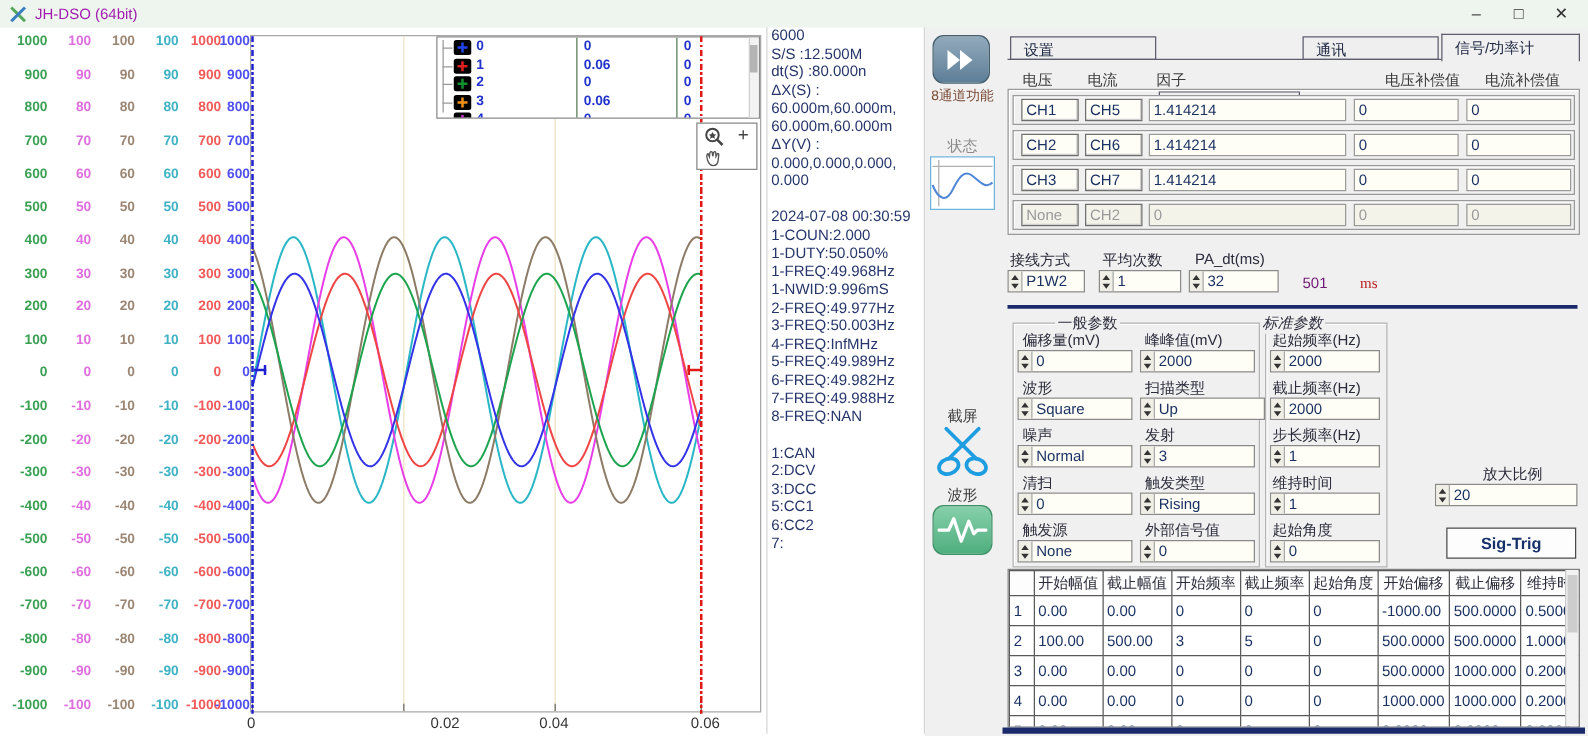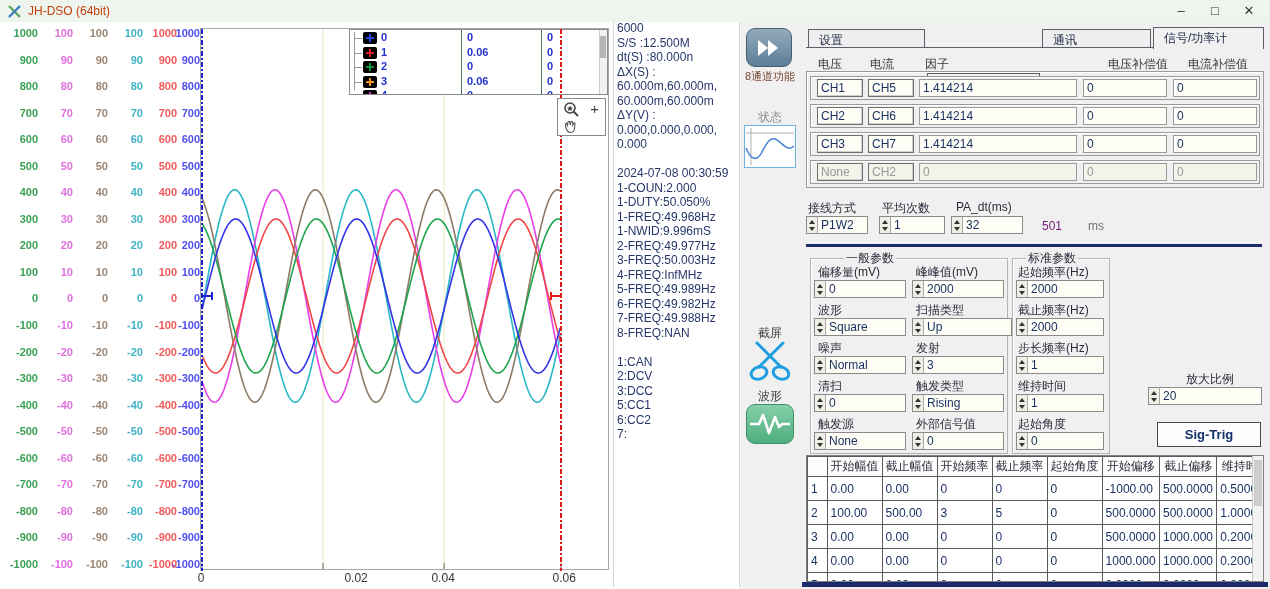--- a/index.html
+++ b/index.html
@@ -2,21 +2,21 @@
 <html><head>
 <meta charset="utf-8">
 <style>
   * { margin:0; padding:0; box-sizing:border-box; }
   html,body { width:1270px; height:589px; overflow:hidden;
     font-family:"Liberation Sans", sans-serif; background:#f0f0f0; }
 
   
   #titlebar { position:absolute; left:0; top:0; width:1270px; height:22px;
     background:#eef5ee; display:flex; align-items:center; z-index:50; }
-  #app-title { font-size:12px; color:#c2410c; margin-left:6px; }
+  #app-title { font-size:12px; color:#a21caf; margin-left:6px; }
   .winbtn { width:34px; height:20px; text-align:center; font-size:13px; color:#333;
     line-height:20px; cursor:default; }
   #win-controls { position:absolute; right:4px; top:1px; display:flex; }
 
   
   #plot-zone { position:absolute; left:0; top:22px; width:740px; height:567px; background:#ffffff; }
   .ycol { position:absolute; top:-2px; width:48px; text-align:right;
     font-size:11px; font-weight:600; line-height:26.55px; }
   #plotbox { position:absolute; left:200px; top:6px; width:409px; height:542px;
     border:1px solid #a8a8a8; background:#fff; }
@@ -499,21 +499,21 @@
         </span>P1W2</div>
       <div class="field" style="left: 79px; top: 194px; width: 66px;"><span class="spin">
           <span class="up"></span>
           <span class="dn"></span>
         </span>1</div>
       <div class="field" style="left: 151px; top: 194px; width: 72px;"><span class="spin">
           <span class="up"></span>
           <span class="dn"></span>
         </span>32</div>
       <div class="plabel" style="left: 242px; top: 197px; color: #701a75;">501</div>
-      <div class="plabel" style="left: 288px; top: 197px; color: #737373;">ms</div>
+      <div class="plabel" style="left: 288px; top: 197px; color: #b91c1c; font-family: Liberation Serif, serif;">ms</div>
     </div>
   <div id="divider"></div>
 
   <div id="groups">
       <div class="grouptitle" style="left: 12px; top: 228px; margin-left: 32px;">一般参数</div>
       <div class="groupbox" style="left: 10px; top: 236px; width: 198px; height: 196px;"></div>
       <div class="plabel" style="left: 18px; top: 242px;">偏移量(mV)</div>
       <div class="field" style="left: 14px; top: 258px; width: 92px;"><span class="spin">
           <span class="up"></span>
           <span class="dn"></span>
@@ -556,21 +556,21 @@
       <div class="plabel" style="left: 18px; top: 394px;">触发源</div>
       <div class="field" style="left: 14px; top: 410px; width: 92px;"><span class="spin">
           <span class="up"></span>
           <span class="dn"></span>
         </span>None</div>
       <div class="plabel" style="left: 116px; top: 394px;">外部信号值</div>
       <div class="field" style="left: 112px; top: 410px; width: 92px;"><span class="spin">
           <span class="up"></span>
           <span class="dn"></span>
         </span>0</div>
-      <div class="grouptitle" style="left: 226px; top: 228px;">标准参数</div>
+      <div class="grouptitle" style="left: 208px; top: 228px; font-style: italic;">标准参数</div>
       <div class="groupbox" style="left: 212px; top: 236px; width: 98px; height: 196px;"></div>
       <div class="plabel" style="left: 218px; top: 242px;">起始频率(Hz)</div>
       <div class="field" style="left: 216px; top: 258px; width: 88px;"><span class="spin">
           <span class="up"></span>
           <span class="dn"></span>
         </span>2000</div>
       <div class="plabel" style="left: 218px; top: 280px;">截止频率(Hz)</div>
       <div class="field" style="left: 216px; top: 296px; width: 88px;"><span class="spin">
           <span class="up"></span>
           <span class="dn"></span>

